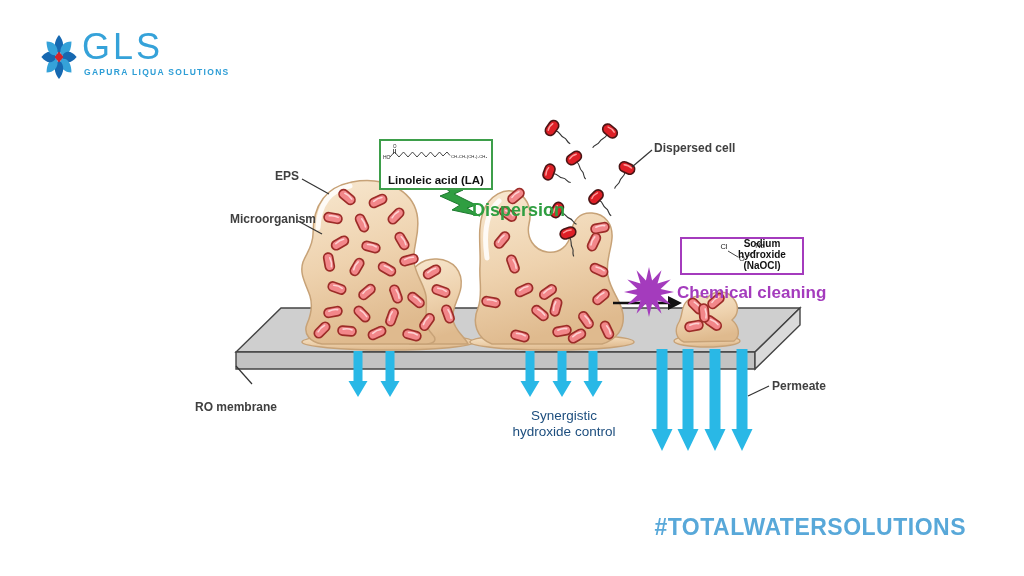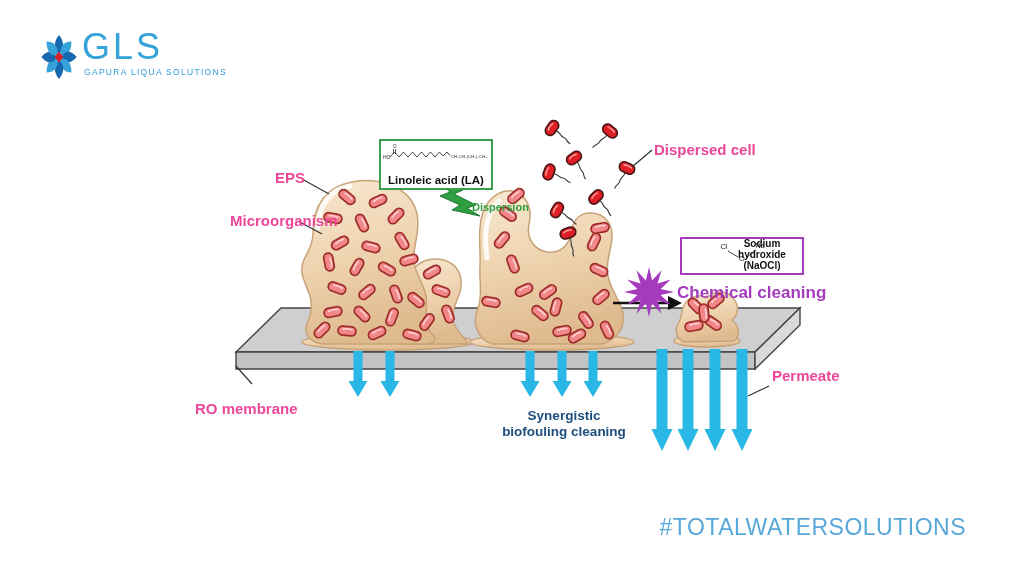--- a/index.html
+++ b/index.html
@@ -1,37 +1,37 @@
 <!DOCTYPE html>
 <html><head>
 <meta charset="utf-8">
 <style>
   html,body{margin:0;padding:0;background:#fff;}
   .stage{position:relative;width:1024px;height:576px;background:#ffffff;overflow:hidden;
          font-family:"Liberation Sans",sans-serif;}
   .art{position:absolute;left:0;top:0;width:1024px;height:576px;}
-  .lbl{position:absolute;font-weight:bold;font-size:15px;color:#ec4899;white-space:nowrap;line-height:1.1;}
+  .lbl{position:absolute;font-weight:bold;font-size:12px;color:#404040;white-space:nowrap;line-height:1.1;}
   
   .logo-icon{position:absolute;left:36px;top:32px;}
   .brand{position:absolute;left:82px;top:26px;font-size:36px;font-weight:400;letter-spacing:3px;color:#35a2d9;}
-  .tagline{position:absolute;left:84px;top:67px;font-size:8.5px;font-weight:normal;letter-spacing:1.3px;color:#2e9ed6;}
+  .tagline{position:absolute;left:84px;top:67px;font-size:8.5px;font-weight:bold;letter-spacing:1.3px;color:#2e9ed6;}
   
   .chembox{position:absolute;background:#ffffff;box-sizing:border-box;}
   .box-green{left:379px;top:139px;width:114px;height:51px;border:2px solid #3d9e4a;}
   .box-purple{left:680px;top:237px;width:124px;height:38px;border:2px solid #a43bbd;}
   .chembox .title{position:absolute;left:0;right:0;bottom:2px;text-align:center;font-weight:bold;color:#111;}
   .box-green .title{font-size:11.5px;}
   .box-purple .title{font-size:10px;padding-left:40px;}
   .struct{position:absolute;left:0;top:0;}
   
-  .dispersion{left:424px;top:201px;color:#2f9e41;font-size:11px;padding-left:48px;}
+  .dispersion{left:424px;top:201px;color:#2f9e41;font-size:18px;padding-left:48px;}
   .chem-clean{left:677px;top:284px;color:#a43bbd;font-size:17px;}
   .caption{position:absolute;left:474px;top:408px;width:180px;text-align:center;
-           color:#1d4e7e;font-weight:bold;font-size:13.5px;line-height:16px;}
-  .hashtag{position:absolute;right:58px;top:514px;font-size:23px;font-weight:400;
+           color:#1d4e7e;font-weight:normal;font-size:13.5px;line-height:16px;}
+  .hashtag{position:absolute;right:58px;top:514px;font-size:23px;font-weight:700;
            letter-spacing:.5px;color:#58a8d9;}
 </style>
 </head>
 <body>
 
 <div class="stage">
 
   <svg class="art" viewBox="0 0 1024 576">
     <defs>
       <linearGradient id="tan" x1="0" y1="0" x2="0.25" y2="1">
@@ -197,21 +197,21 @@
       <path d="M0,-5.5 L5.5,0 L0,5.5 L-5.5,0 Z" fill="#d5232a"></path>
     </g>
   </svg>
   <div class="brand">GLS</div>
   <div class="tagline">GAPURA LIQUA SOLUTIONS</div>
 
   <div class="lbl" style="left:275px;top:170px;text-align:center;">EPS</div>
   <div class="lbl" style="left:230px;top:213px;">Microorganism</div>
   <div class="lbl" style="left:654px;top:142px;">Dispersed cell</div>
   <div class="lbl" style="left:195px;top:401px;">RO membrane</div>
-  <div class="lbl" style="left:772px;top:368px;">Permeate</div>
+  <div class="lbl" style="left:772px;top:380px;">Permeate</div>
   <div class="lbl dispersion">Dispersion</div>
   <div class="lbl chem-clean">Chemical cleaning</div>
 
   <div class="chembox box-green">
     <svg class="struct" width="110" height="22" viewBox="0 0 110 22">
       <text x="2" y="18" font-size="5" font-family="Liberation Sans, sans-serif" fill="#222">HO</text>
       <text x="12" y="7" font-size="4.5" font-family="Liberation Sans, sans-serif" fill="#222">O</text>
       <path d="M12.5,8 L12.5,13 M14.5,8 L14.5,13" stroke="#333" stroke-width="0.8" fill="none"></path>
       <path d="M9,16 L13.5,11 L18,16 L22.5,11 L27,16 L31.5,11 L36,16 L40.5,11 L45,16 L49.5,11 L54,16 L58.5,11 L62,15 L66,11 L69,14.5" stroke="#333" stroke-width="0.9" fill="none"></path>
       <text x="70" y="17" font-size="4.3" font-family="Liberation Sans, sans-serif" fill="#222">CH₂CH₂(CH₂)₄CH₃</text>
@@ -224,18 +224,18 @@
       <text x="42" y="10" font-size="7.5" text-anchor="middle" font-family="Liberation Sans, sans-serif" fill="#222">Cl</text>
       <text x="78" y="9" font-size="7.5" text-anchor="middle" font-family="Liberation Sans, sans-serif" fill="#222">Na</text>
       <text x="60" y="22" font-size="7.5" text-anchor="middle" font-family="Liberation Sans, sans-serif" fill="#222">O</text>
       <path d="M46,12 L56,18 M65,18 L74,11" stroke="#444" stroke-width="1" fill="none"></path>
     </svg>
     <div class="title">Sodium hydroxide (NaOCl)</div>
   </div>
 
   <div class="caption">
     <div>Synergistic</div>
-    <div>biofouling cleaning</div>
+    <div>hydroxide control</div>
   </div>
 
   <div class="hashtag">#TOTALWATERSOLUTIONS</div>
 
 </div>
 
 </body></html>

